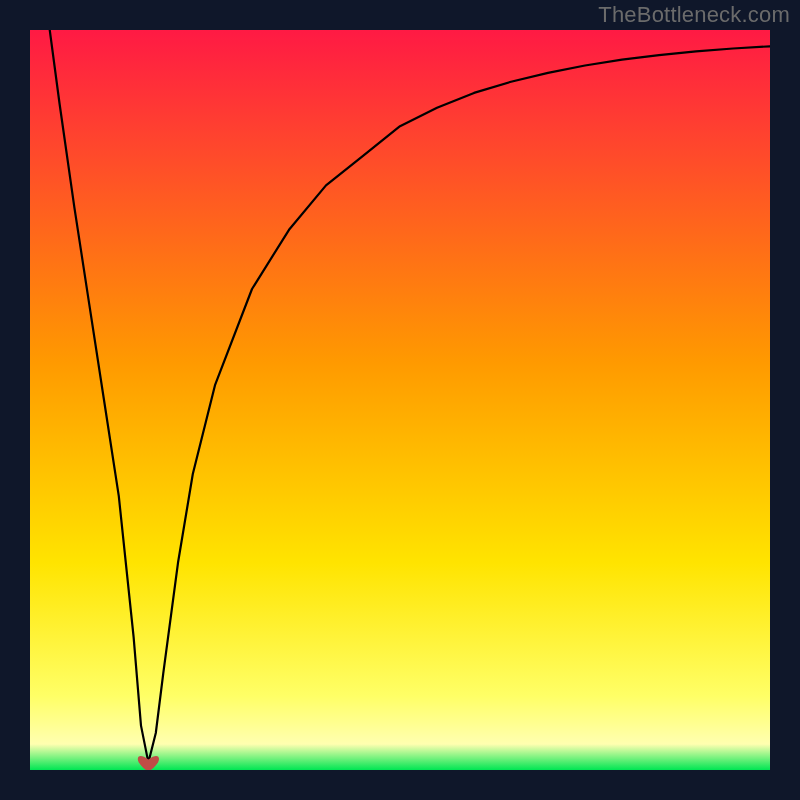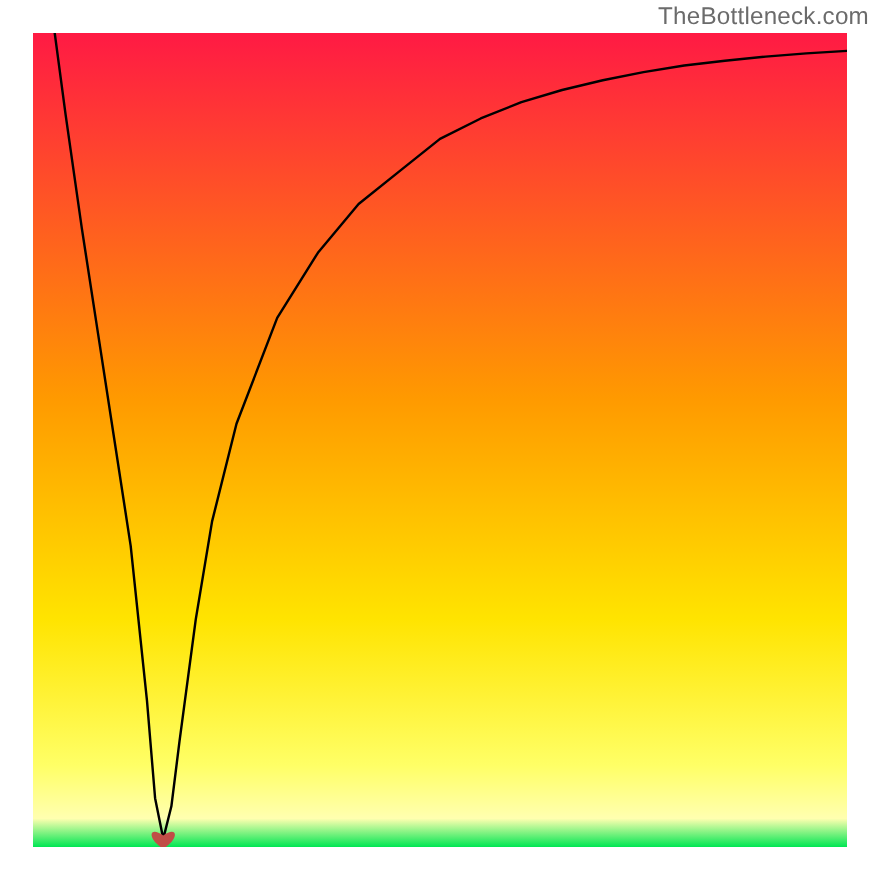--- a/index.html
+++ b/index.html
@@ -7,21 +7,21 @@
     padding: 0;
     width: 800px;
     height: 800px;
     overflow: hidden;
     background: #000000;
   }
   .outer {
     position: relative;
     width: 800px;
     height: 800px;
-    background: #ffffff;
+    background: #0f172a;
   }
   .plot-area {
     position: absolute;
     left: 30px;
     top: 30px;
     width: 740px;
     height: 740px;
     overflow: hidden;
   }
   .plot-area svg {

